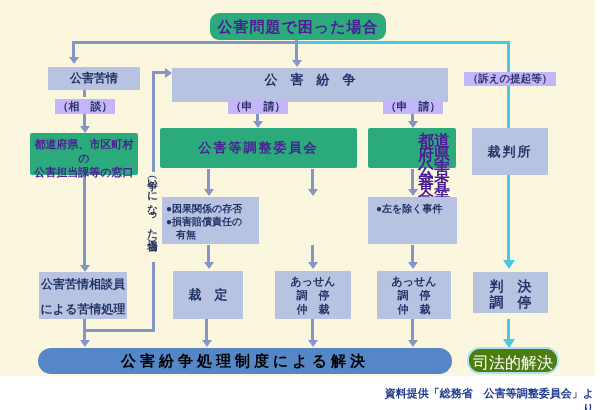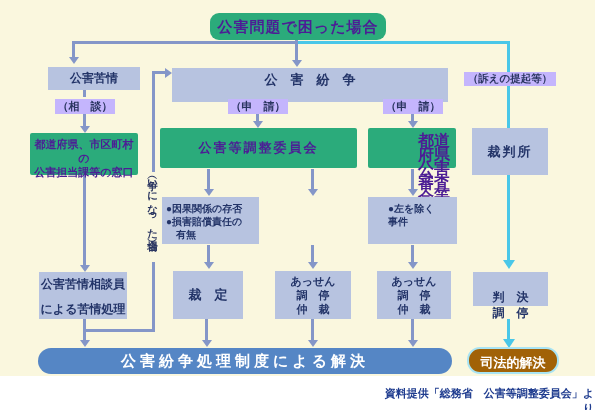--- a/index.html
+++ b/index.html
@@ -100,33 +100,33 @@
 
   <div class="lbl" style="left:464px;top:72px;width:92px;font-size:10.5px;">（訴えの提起等）</div>
 
   <div class="box lav" style="left:472px;top:128px;width:76px;height:47px;font-size:13px;line-height:47px;letter-spacing:2px;">裁判所</div>
 
   <div class="box lav ml" style="left:162px;top:197px;width:97px;height:47px;font-size:10px;line-height:13px;padding:5px 4px;text-align:left;">●因果関係の存否
 ●損害賠償責任の
 　有無</div>
 
 
-  <div class="box lav ml" style="left:368px;top:197px;width:89px;height:47px;font-size:10px;line-height:13px;padding:5px 20px;text-align:left;">●左を除く事件</div>
+  <div class="box lav ml" style="left:368px;top:197px;width:89px;height:47px;font-size:10px;line-height:13px;padding:5px 8px;text-align:left;">●左を除く事件</div>
 
   <div class="box lav" style="left:173px;top:271px;width:70px;height:48px;font-size:13px;line-height:48px;">裁　定</div>
 
   <div class="box lav ml" style="left:275px;top:271px;width:76px;height:48px;font-size:11px;line-height:14px;padding-top:3px;">あっせん
 調　停
 仲　裁</div>
 
   <div class="box lav ml" style="left:377px;top:271px;width:74px;height:48px;font-size:11px;line-height:14px;padding-top:3px;">あっせん
 調　停
 仲　裁</div>
 
-  <div class="box lav ml" style="left:473px;top:272px;width:75px;height:34px;font-size:12px;line-height:16px;padding-top:17px;">判　決
+  <div class="box lav ml" style="left:473px;top:272px;width:75px;height:41px;font-size:14px;line-height:16px;padding-top:6px;">判　決
 調　停</div>
 
-  <div class="box" style="left:38px;top:348px;width:414px;height:26px;border-radius:13px;background:#5586C5;color:#ffffff;font-weight:bold;font-size:15px;line-height:26px;letter-spacing:4px;">公害紛争処理制度による解決</div>
+  <div class="box" style="left:38px;top:348px;width:414px;height:26px;border-radius:13px;background:#5586C5;color:#000000;font-weight:bold;font-size:15px;line-height:26px;letter-spacing:4px;">公害紛争処理制度による解決</div>
 
-  <div class="box" style="left:467px;top:347px;width:92px;height:27px;border-radius:13px;background:#a16207;color:#ffffff;font-weight:bold;font-size:13px;line-height:27px;border:2px solid #A8E4F4;">司法的解決</div>
+  <div class="box" style="left:467px;top:347px;width:92px;height:27px;border-radius:13px;background:#4d7c0f;color:#ffffff;font-weight:normal;font-size:16px;line-height:27px;border:2px solid #A8E4F4;">司法的解決</div>
 
   <div class="caption" style="left:384px;top:386px;width:210px;text-align:right;">資料提供「総務省　公害等調整委員会」より</div>
 </div>
 
 </body></html>

